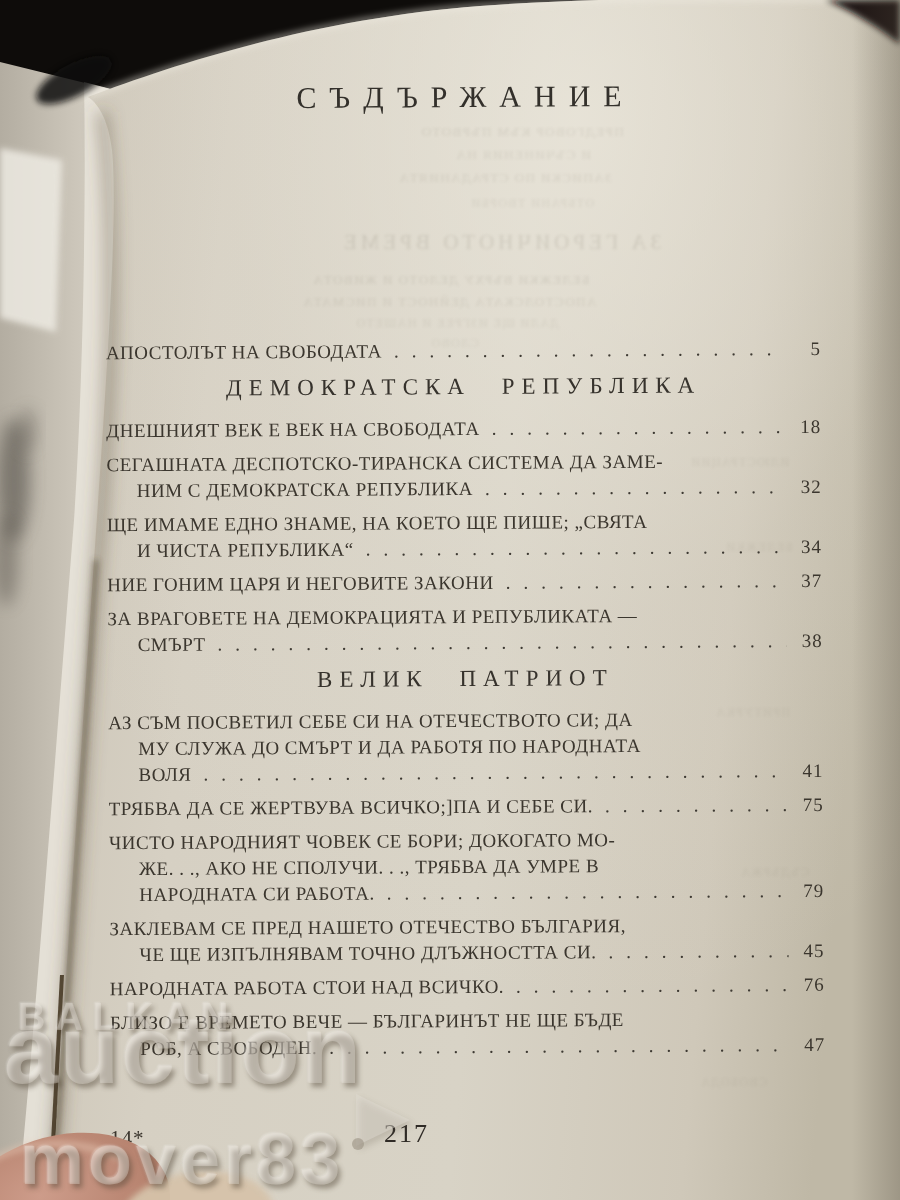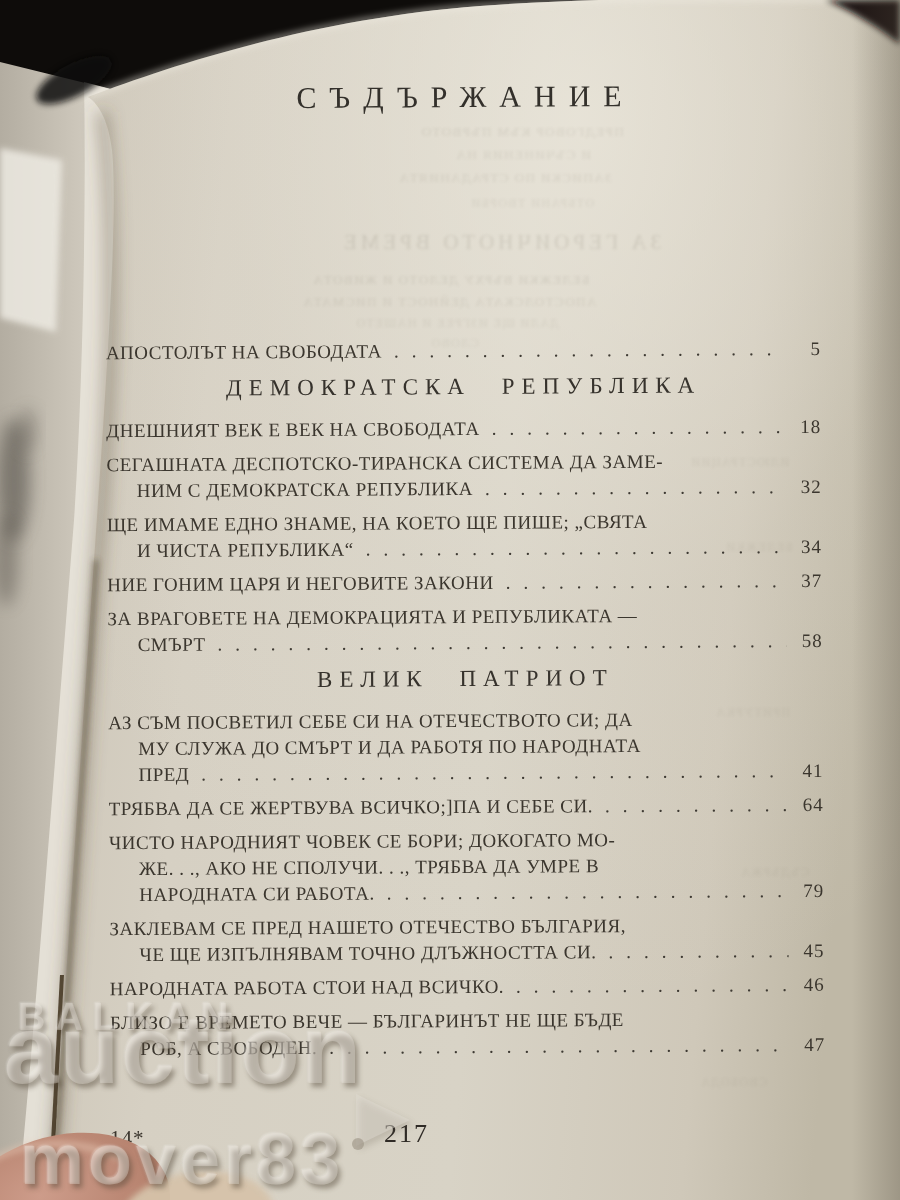--- a/index.html
+++ b/index.html
@@ -187,42 +187,42 @@
             <span class="pagenum">37</span>
           </div>
         </div>
         <div class="entry">
           <div class="entry-row">
             <span class="entry-text">ЗА ВРАГОВЕТЕ НА ДЕМОКРАЦИЯТА И РЕПУБЛИКАТА —</span>
           </div>
           <div class="entry-row indent">
             <span class="entry-text">СМЪРТ</span>
             <span class="leader">......................................................................</span>
-            <span class="pagenum">58</span>
+            <span class="pagenum">38</span>
           </div>
         </div>
         <div class="section-heading">ВЕЛИК ПАТРИОТ</div>
         <div class="entry">
           <div class="entry-row">
             <span class="entry-text">АЗ СЪМ ПОСВЕТИЛ СЕБЕ СИ НА ОТЕЧЕСТВОТО СИ; ДА</span>
           </div>
           <div class="entry-row indent">
             <span class="entry-text">МУ СЛУЖА ДО СМЪРТ И ДА РАБОТЯ ПО НАРОДНАТА</span>
           </div>
           <div class="entry-row indent">
-            <span class="entry-text">ПРЕД</span>
+            <span class="entry-text">ВОЛЯ</span>
             <span class="leader">......................................................................</span>
             <span class="pagenum">41</span>
           </div>
         </div>
         <div class="entry">
           <div class="entry-row">
             <span class="entry-text">ТРЯБВА ДА СЕ ЖЕРТВУВА ВСИЧКО;]ПА И СЕБЕ СИ.</span>
             <span class="leader">......................................................................</span>
-            <span class="pagenum">64</span>
+            <span class="pagenum">75</span>
           </div>
         </div>
         <div class="entry">
           <div class="entry-row">
             <span class="entry-text">ЧИСТО НАРОДНИЯТ ЧОВЕК СЕ БОРИ; ДОКОГАТО МО-</span>
           </div>
           <div class="entry-row indent">
             <span class="entry-text">ЖЕ. . ., АКО НЕ СПОЛУЧИ. . ., ТРЯБВА ДА УМРЕ В</span>
           </div>
           <div class="entry-row indent">
@@ -238,21 +238,21 @@
           <div class="entry-row indent">
             <span class="entry-text">ЧЕ ЩЕ ИЗПЪЛНЯВАМ ТОЧНО ДЛЪЖНОСТТА СИ.</span>
             <span class="leader">......................................................................</span>
             <span class="pagenum">45</span>
           </div>
         </div>
         <div class="entry">
           <div class="entry-row">
             <span class="entry-text">НАРОДНАТА РАБОТА СТОИ НАД ВСИЧКО.</span>
             <span class="leader">......................................................................</span>
-            <span class="pagenum">46</span>
+            <span class="pagenum">76</span>
           </div>
         </div>
         <div class="entry">
           <div class="entry-row">
             <span class="entry-text">БЛИЗО Е ВРЕМЕТО ВЕЧЕ — БЪЛГАРИНЪТ НЕ ЩЕ БЪДЕ</span>
           </div>
           <div class="entry-row indent">
             <span class="entry-text">РОБ,  А  СВОБОДЕН.</span>
             <span class="leader">......................................................................</span>
             <span class="pagenum">47</span>

